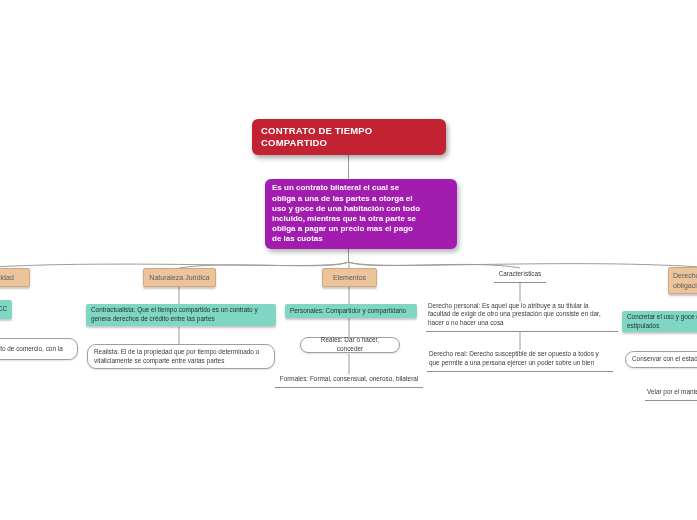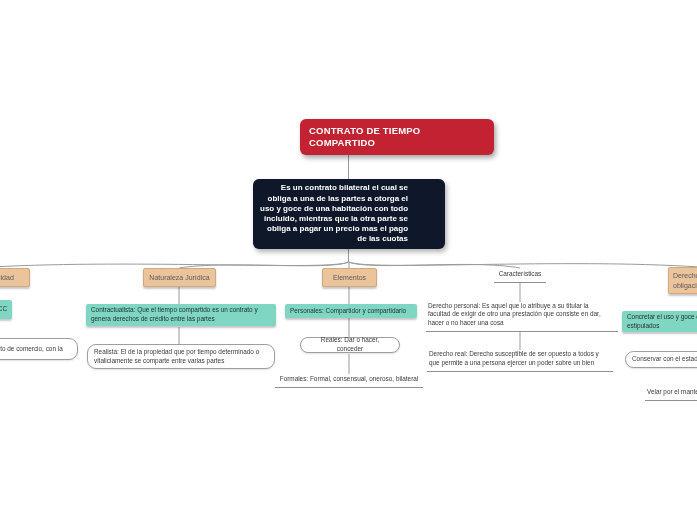--- a/index.html
+++ b/index.html
@@ -11,24 +11,25 @@
   .connectors path{stroke:#9b9b9b;stroke-width:1;fill:none;}
   .node{position:absolute;box-sizing:border-box;display:flex;align-items:center;justify-content:center;}
   .pre{white-space:pre-line;}
   .title-box{
     background:#c22231;border-radius:6px;color:#ffffff;
     font-size:9.5px;font-weight:bold;letter-spacing:.2px;line-height:1.3;
     padding:6px 9px;justify-content:flex-start;text-align:left;
     box-shadow:2px 3px 5px rgba(0,0,0,.35);
   }
   .def-box{
-    background:#0f172a;border-radius:6px;color:#ffffff;
+    background:#a21caf;border-radius:6px;color:#ffffff;
     font-size:8px;font-weight:bold;line-height:1.28;
-    padding:5px 7px;justify-content:flex-start;text-align:right;
+    padding:5px 7px;justify-content:flex-start;text-align:left;
     box-shadow:2px 3px 5px rgba(0,0,0,.3);
+    margin-left:12px;
   }
   .tan{
     background:#ecc49c;border:1px solid #d2a97c;border-radius:2px;
     color:#5a5a5a;font-size:7px;line-height:1.35;text-align:center;
     padding:2px 4px;box-shadow:0 2px 2px rgba(0,0,0,.22);
   }
   .teal{
     background:#7fd6c2;border-radius:2px;color:#24332e;
     font-size:6.4px;line-height:1.35;text-align:left;
     padding:3px 5px;justify-content:flex-start;
@@ -63,21 +64,21 @@
     <path d="M348.5,262 C372,271 560,258 700,267"></path>
     <path d="M179,287 V305"></path>
     <path d="M179,327 V345"></path>
     <path d="M349,287 V304"></path>
     <path d="M349,318 V338"></path>
     <path d="M349,354 V374"></path>
     <path d="M520,283 V302"></path>
     <path d="M520,332 V350"></path>
   </svg>
 
-  <div class="node title-box pre" style="left:252px;top:119px;width:194px;height:36px;margin-left:48px;">CONTRATO DE TIEMPO
+  <div class="node title-box pre" style="left:252px;top:119px;width:194px;height:36px;">CONTRATO DE TIEMPO
 COMPARTIDO</div>
 
   <div class="node def-box pre" style="left:253px;top:179px;width:192px;height:70px;">Es un contrato bilateral el cual se
 obliga a una de las partes a otorga el
 uso y goce de una habitación con todo
 incluido, mientras que la otra parte se
 obliga a pagar un precio mas el pago
 de las cuotas</div>
 
   <div class="node tan" style="left:-44px;top:268px;width:74px;height:19px;">Mercantilidad</div>

